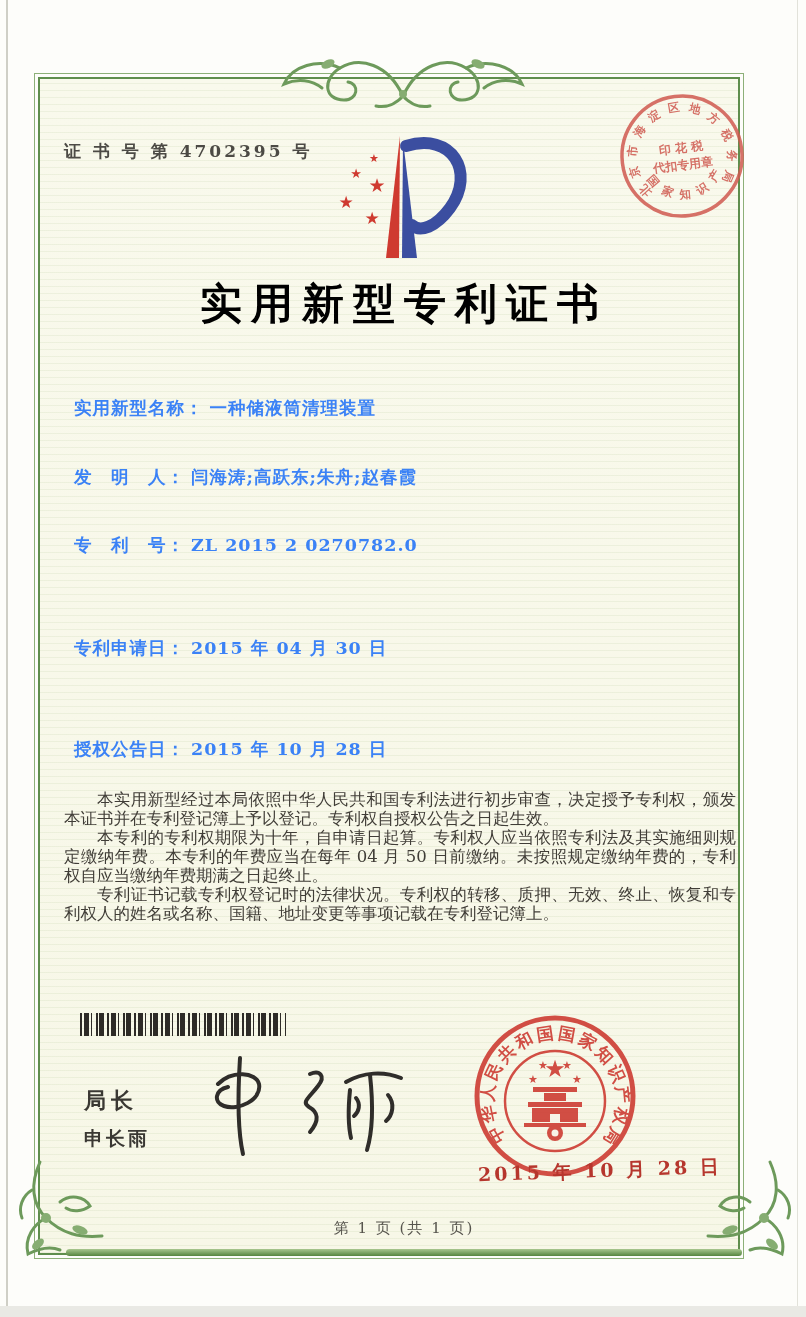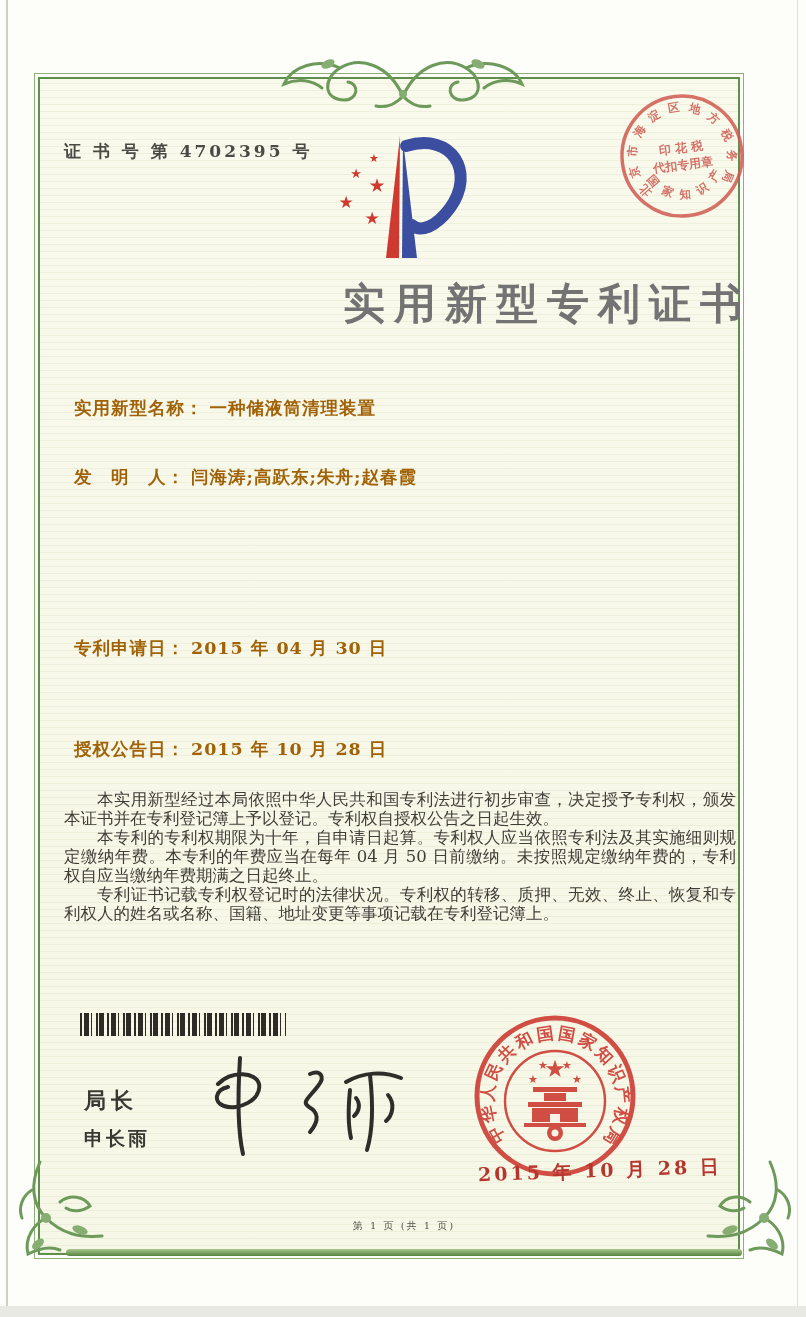--- a/index.html
+++ b/index.html
@@ -16,25 +16,25 @@
   .frame-inner{
     position:absolute;inset:3px;border:2px solid #5f8e4d;
     background:
       repeating-linear-gradient(0deg, rgba(150,178,118,0.12) 0 1px, rgba(255,255,255,0) 1px 7px),
       linear-gradient(#f9f9ec,#f7f7e7);
   }
 
   .cert-no{position:absolute;left:64px;top:140px;font-size:17px;letter-spacing:3px;color:#4c4a45;font-weight:600;}
 
   .title{
-    position:absolute;left:57px;top:276px;width:694px;text-align:right;
-    font-size:42px;font-weight:bold;letter-spacing:9px;color:#737373;
-  }
-
-  .field{position:absolute;left:74px;font-size:17.5px;font-weight:600;color:#a16207;letter-spacing:1px;white-space:nowrap;}
+    position:absolute;left:57px;top:276px;width:694px;text-align:center;
+    font-size:42px;font-weight:bold;letter-spacing:9px;color:#000000;
+  }
+
+  .field{position:absolute;left:74px;font-size:17.5px;font-weight:600;color:#3b82f6;letter-spacing:1px;white-space:nowrap;}
   .f0{top:396px}.f1{top:465px}.f2{top:533px}.f3{top:636px}.f4{top:669px}.f5{top:737px}
   .field .lab{margin-right:6px;}
 
   .body-text{
     position:absolute;left:64px;top:790px;width:672px;
     font-size:16.5px;line-height:19px;color:#403d37;text-align:justify;
   }
   .body-text p{margin:0;text-indent:2em;}
 
   .barcode{
@@ -57,21 +57,21 @@
   .logo-svg{position:absolute;left:322px;top:130px;}
   .tax-stamp-svg{position:absolute;left:618px;top:92px;transform:rotate(-7deg);opacity:0.85;}
   .seal-svg{position:absolute;left:470px;top:1011px;opacity:0.92;}
   .seal-date{
     position:absolute;left:478px;top:1158px;font-size:19px;font-weight:700;color:#b6362d;
     letter-spacing:3px;transform:rotate(-2deg);white-space:nowrap;
   }
 
   .footer{
     position:absolute;left:57px;top:1219px;width:694px;text-align:center;
-    font-size:10px;color:#56544d;letter-spacing:2px;
+    font-size:15px;color:#56544d;letter-spacing:2px;
   }
 
   .ornament-top{position:absolute;left:268px;top:44px;}
   .ornament-bl{position:absolute;left:10px;top:1160px;}
   .ornament-br{position:absolute;left:700px;top:1160px;transform:scaleX(-1);}
   .bottom-bar{
     position:absolute;left:66px;top:1249px;width:676px;height:7px;border-radius:4px;
     background:linear-gradient(#a8c78f,#56853f);
   }
 </style>
@@ -130,20 +130,23 @@
     </text>
   </svg>
 
   <div class="title">实用新型专利证书</div>
 
   <div class="field f0">
     <span class="lab">实用新型名称：</span><span>一种储液筒清理装置</span>
   </div>
   <div class="field f1">
     <span class="lab">发　明　人：</span><span>闫海涛;高跃东;朱舟;赵春霞</span>
+  </div>
+  <div class="field f2">
+    <span class="lab">专　利　号：</span><span>ZL 2015 2 0270782.0</span>
   </div>
   <div class="field f3">
     <span class="lab">专利申请日：</span><span>2015 年 04 月 30 日</span>
   </div>
   <div class="field f5">
     <span class="lab">授权公告日：</span><span>2015 年 10 月 28 日</span>
   </div>
 
   <div class="body-text">
     <p>本实用新型经过本局依照中华人民共和国专利法进行初步审查，决定授予专利权，颁发本证书并在专利登记簿上予以登记。专利权自授权公告之日起生效。</p>

